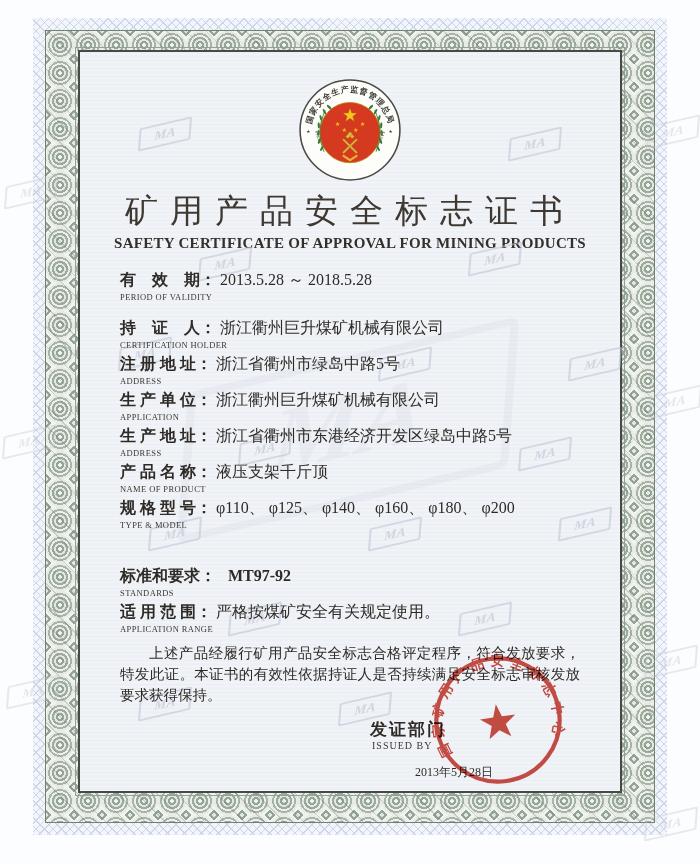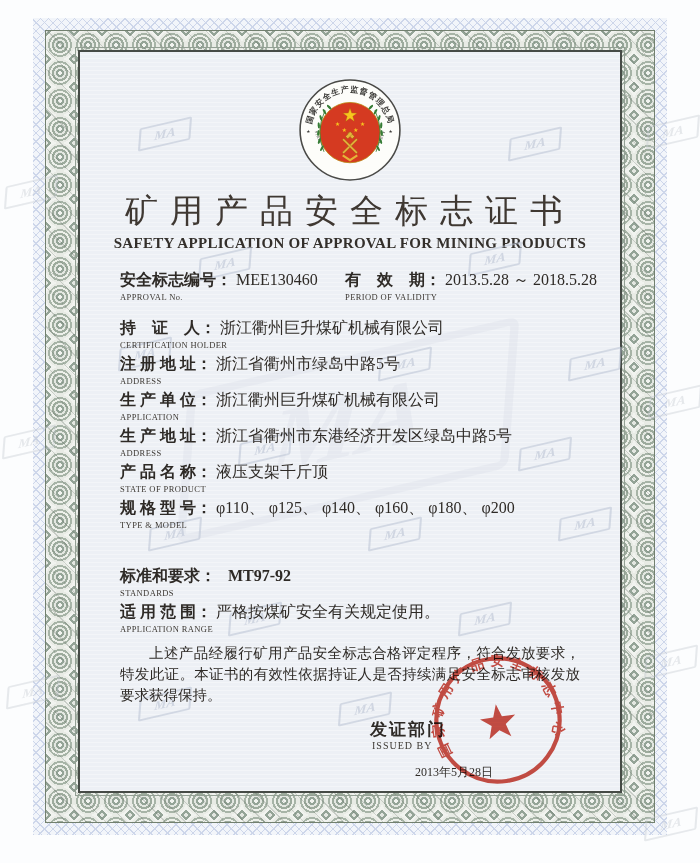--- a/index.html
+++ b/index.html
@@ -180,29 +180,25 @@
           <ellipse cx="39" cy="106" rx="6" ry="2.2" transform="rotate(-84 39 106)"></ellipse>
           <ellipse cx="40" cy="91" rx="6" ry="2.2" transform="rotate(-94 40 91)"></ellipse>
           <ellipse cx="44" cy="77" rx="6" ry="2.2" transform="rotate(-106 44 77)"></ellipse>
           <ellipse cx="51" cy="65" rx="6" ry="2.2" transform="rotate(-120 51 65)"></ellipse>
           <ellipse cx="60" cy="56" rx="6" ry="2.2" transform="rotate(-134 60 56)"></ellipse>
         </g>
       </g>
     </svg>
 
     <div class="title">矿用产品安全标志证书</div>
-    <div class="subtitle">SAFETY APPLICATION OF APPROVAL FOR MINING PRODUCTS</div>
+    <div class="subtitle">SAFETY CERTIFICATE OF APPROVAL FOR MINING PRODUCTS</div>
 
     <div class="content">
 
       <div class="row-top">
-        <div class="col1">
-          <div class="zh"><span class="lbl">安全标志编号：</span><span class="val">MEE130460</span></div>
-          <div class="en">APPROVAL No.</div>
-        </div>
         <div class="col2">
           <div class="zh"><span class="lbl">有　效　期：</span><span class="val">2013.5.28 ～ 2018.5.28</span></div>
           <div class="en">PERIOD OF VALIDITY</div>
         </div>
       </div>
 
       <div class="row">
         <div class="zh"><span class="lbl">持　证　人：</span><span class="val">浙江衢州巨升煤矿机械有限公司</span></div>
         <div class="en">CERTIFICATION HOLDER</div>
       </div>
@@ -213,21 +209,21 @@
       <div class="row">
         <div class="zh"><span class="lbl">生 产 单 位：</span><span class="val">浙江衢州巨升煤矿机械有限公司</span></div>
         <div class="en">APPLICATION</div>
       </div>
       <div class="row">
         <div class="zh"><span class="lbl">生 产 地 址：</span><span class="val">浙江省衢州市东港经济开发区绿岛中路5号</span></div>
         <div class="en">ADDRESS</div>
       </div>
       <div class="row">
         <div class="zh"><span class="lbl">产 品 名 称：</span><span class="val">液压支架千斤顶</span></div>
-        <div class="en">STATE OF PRODUCT</div>
+        <div class="en">NAME OF PRODUCT</div>
       </div>
       <div class="row">
         <div class="zh"><span class="lbl">规 格 型 号：</span><span class="val">φ110、 φ125、 φ140、 φ160、 φ180、 φ200</span></div>
         <div class="en">TYPE &amp; MODEL</div>
       </div>
 
       <div class="spacer"></div>
 
       <div class="row">
         <div class="zh"><span class="lbl">标准和要求：</span><span class="val" style="margin-left:12px;font-weight:bold;">MT97-92</span></div>

